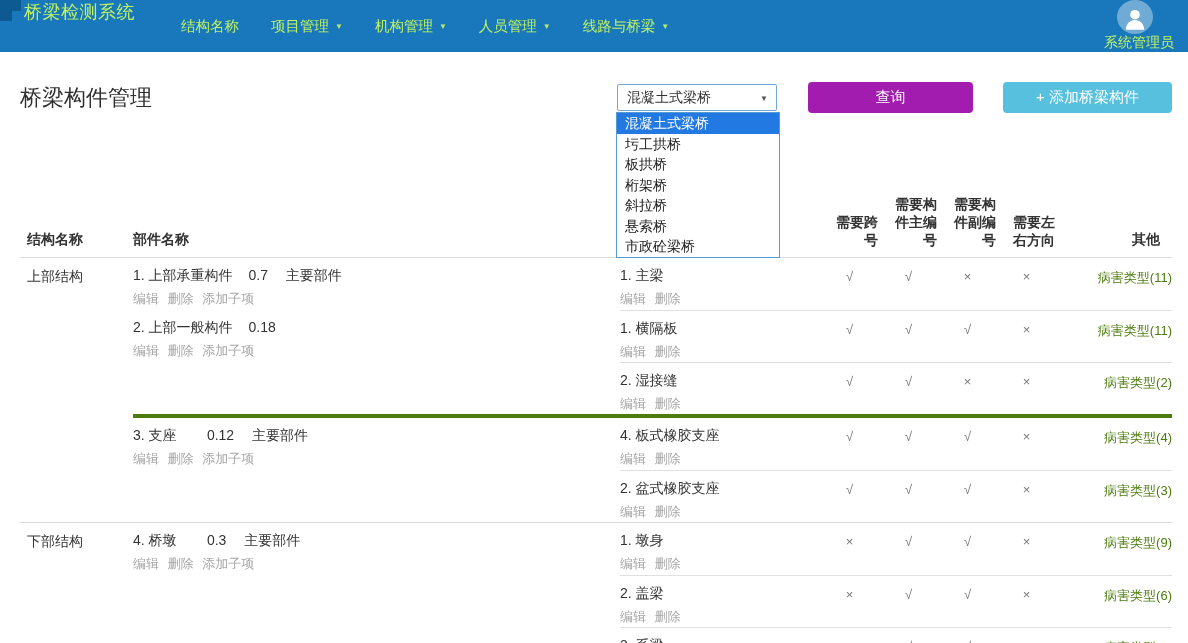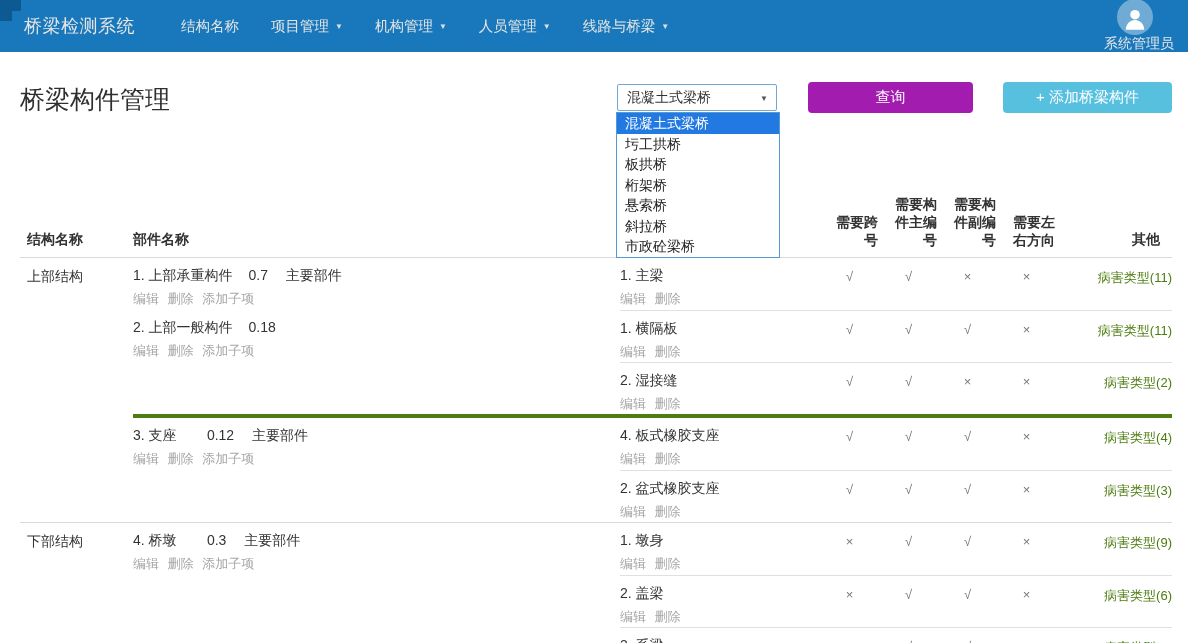--- a/index.html
+++ b/index.html
@@ -2,35 +2,35 @@
 <html><head>
 <meta charset="utf-8">
 <style>
   * { margin:0; padding:0; box-sizing:border-box; }
   html,body { width:1188px; height:643px; overflow:hidden; background:#fff;
     font-family:"Liberation Sans","DejaVu Sans",sans-serif; color:#333; }
   body { position:relative; }
 
   
   .navbar { position:absolute; left:0; top:0; width:1188px; height:52px;
-    background:#1878bb; display:flex; align-items:center; color:#e5e5e5; }
+    background:#1878bb; display:flex; color:#bef264; }
   .corner-a { position:absolute; left:0; top:0; width:21px; height:11px; background:#0d5a92; }
   .corner-b { position:absolute; left:0; top:0; width:12px; height:21px; background:#0d5a92; }
   .brand { font-size:18px; margin-left:24px; margin-right:30px; letter-spacing:.5px; cursor:pointer; }
   .nav-items { display:flex; align-items:center; }
   .nav-item { font-size:14.5px; padding:0 14px; margin:0 2px; cursor:pointer; display:flex; align-items:center; }
   .nav-caret { font-size:8px; margin-left:6px; opacity:.95; }
   .nav-user { margin-left:auto; display:flex; align-items:center; margin-right:14px;flex-direction:column; }
   .avatar { width:36px; height:36px; border-radius:50%; background:rgba(255,255,255,.38);
     display:flex; align-items:center; justify-content:center; overflow:hidden; cursor:pointer; }
   .avatar svg { width:26px; height:26px; margin-top:4px; }
   .username { font-size:14px; margin-left:9px; }
 
   
-  .page-title { position:absolute; left:20px; top:83px; font-size:25px; font-weight:400; color:#2f2f2f; }
+  .page-title { position:absolute; left:20px; top:83px; font-size:22px; font-weight:400; color:#2f2f2f; }
   .select-box { position:absolute; left:617px; top:84px; width:160px; height:27px; background:#fff;
     border:1px solid #6fa7d8; border-radius:2px; font-size:14px; display:flex; align-items:center;
     padding:0 22px 0 9px; cursor:pointer; }
   .select-caret { position:absolute; right:8px; top:9px; font-size:8px; color:#555; }
   .dropdown { position:absolute; left:616px; top:112px; width:164px; background:#fff;
     border:1px solid #549bd5; z-index:20; }
   .dd-option { height:20.5px; line-height:20.5px; font-size:14px; padding-left:8px; color:#222; cursor:pointer; }
   .dd-option.selected { background:#2379e2; color:#fff; }
   .btn { position:absolute; top:82px; height:31px; border:none; border-radius:4px; color:#fff;
     font-size:15px; font-family:inherit; cursor:pointer; }
@@ -114,22 +114,22 @@
 </div>
 
 <button class="btn btn-query">查询</button>
 <button class="btn btn-add">+ 添加桥梁构件</button>
 
 <div class="dropdown">
   <div class="dd-option selected">混凝土式梁桥</div>
   <div class="dd-option">圬工拱桥</div>
   <div class="dd-option">板拱桥</div>
   <div class="dd-option">桁架桥</div>
+  <div class="dd-option">斜拉桥</div>
   <div class="dd-option">悬索桥</div>
-  <div class="dd-option">斜拉桥</div>
   <div class="dd-option">市政砼梁桥</div>
 </div>
 
 <div class="table">
 
   <div class="thead">
     <div class="th-structure">结构名称</div>
     <div class="th-part">部件名称</div>
     <div class="th-cname"></div>
     <div class="th-flag">需要跨

